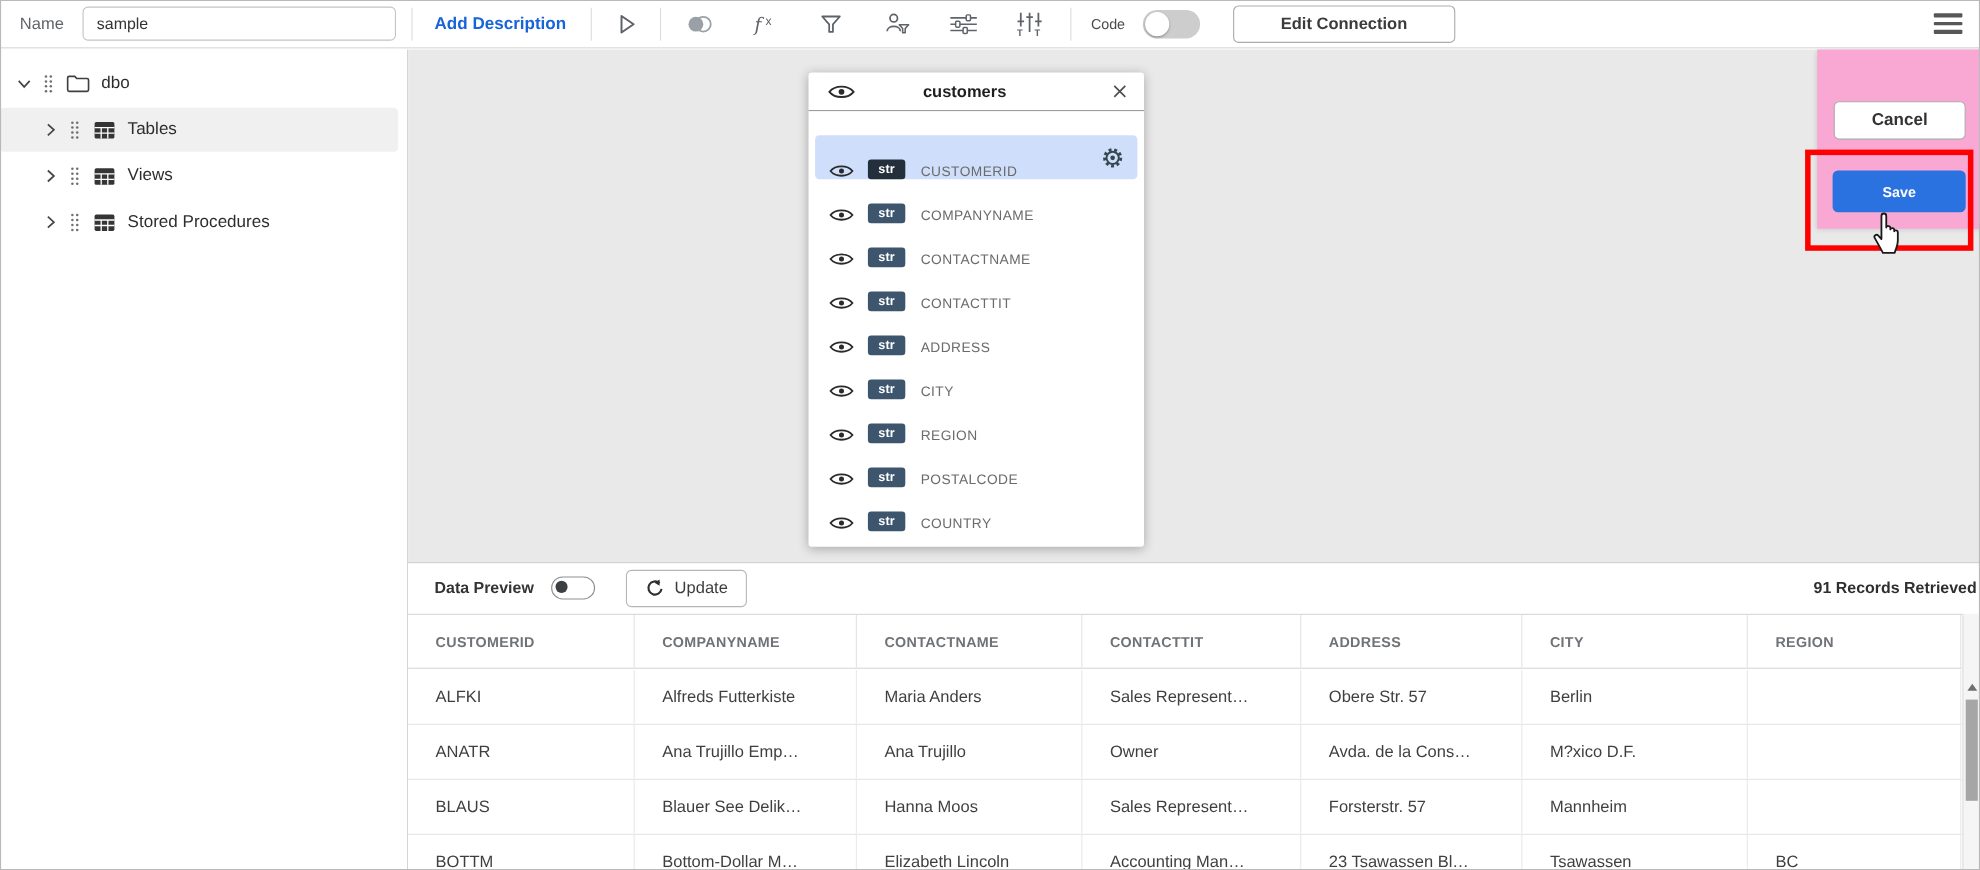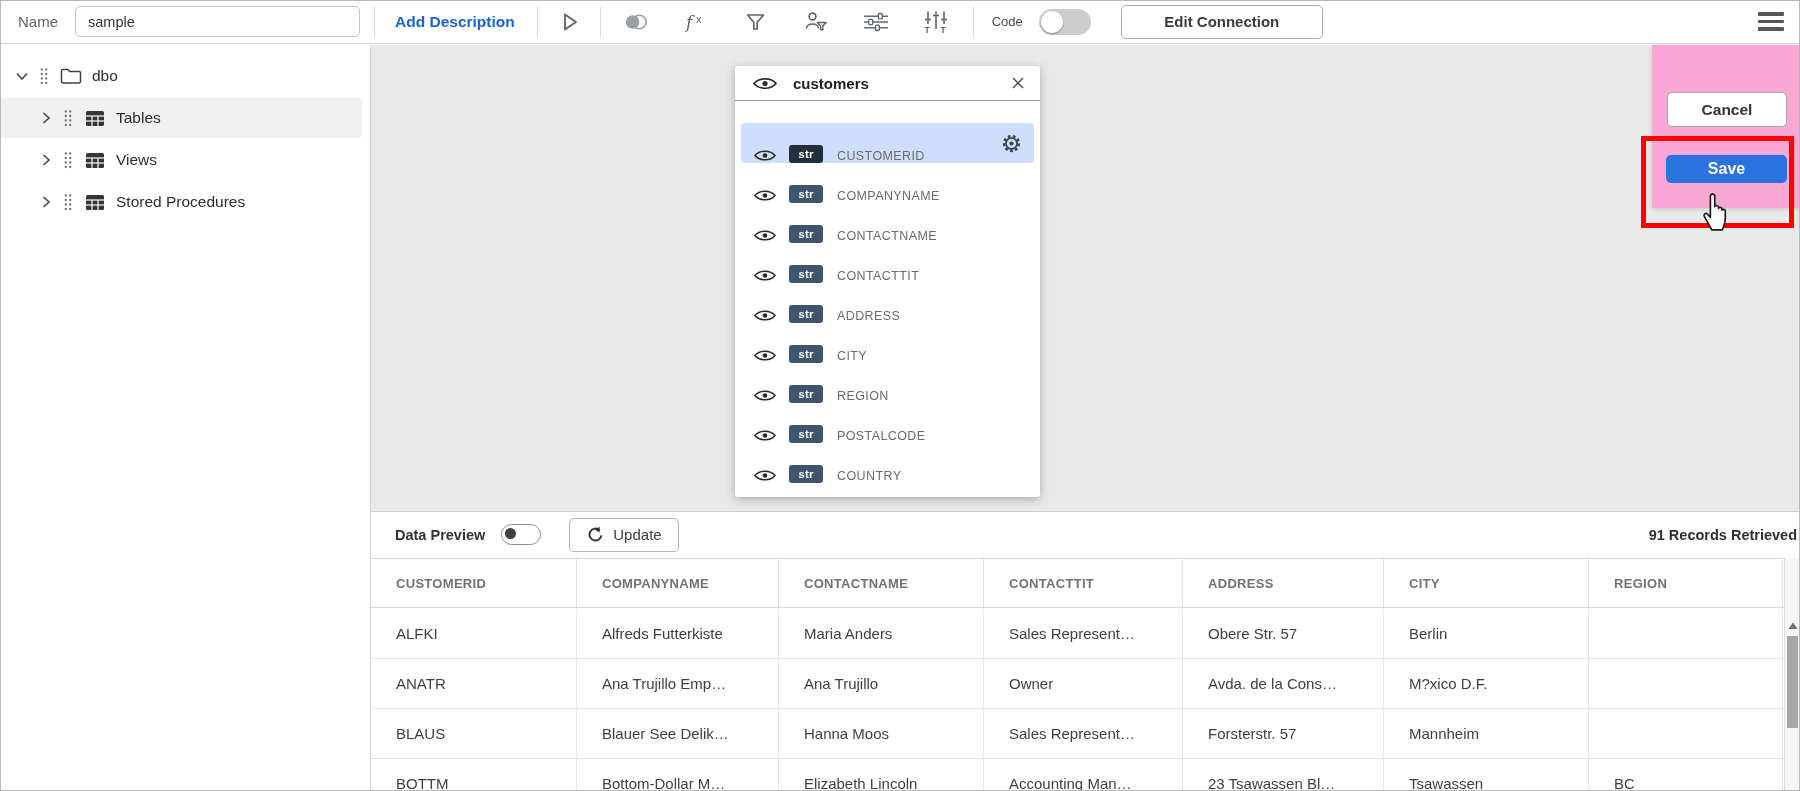--- a/index.html
+++ b/index.html
@@ -39,41 +39,41 @@
   .c2{width:12px;margin-right:10px;}
   .c3{width:22px;margin-right:10px;}
   .tlabel{font-size:15.5px;color:#2d2d2d;}
 
   
   .canvas{position:absolute;left:371px;top:45px;right:0;height:466px;background:#e9e9e9;}
 
   
   .popup{position:absolute;left:735px;top:66px;width:305px;height:431px;background:#fff;z-index:3;
          border-radius:3px;box-shadow:0 2px 10px rgba(0,0,0,.28);box-sizing:border-box;}
-  .pophead{height:34px;display:flex;align-items:center;padding:0 14px 0 17px;border-bottom:1px solid #9c9c9c;}
+  .pophead{height:34px;display:flex;align-items:center;padding:0 14px 0 17px;border-bottom:1px solid #9c9c9c;gap:46px;}
   .poptitle{margin-left:15px;font-size:15px;font-weight:700;color:#1f1f1f;}
   .popclose{margin-left:auto;cursor:pointer;display:flex;}
   .fields{padding-top:22px;}
   .frow{height:40px;display:flex;align-items:flex-end;padding-left:12px;margin:0 6px;position:relative;cursor:pointer;}
   .frow.sel{background:#cfdffb;border-radius:4px;}
   .feye{width:24px;display:flex;margin-right:12px;}
   .fbadge{min-width:22px;text-align:center;background:#3d566e;color:#fff;font-size:11.5px;font-weight:700;
           padding:3px 6px;border-radius:3px;letter-spacing:.2px;}
   .frow.sel .fbadge{background:#232f3b;}
   .fname{margin-left:14px;font-size:12.5px;color:#6b6b6b;letter-spacing:.4px;}
   .fgear{position:absolute;right:12px;top:10px;cursor:pointer;}
 
   
   .rpanel{position:absolute;left:1652px;top:45px;width:148px;height:163px;background:#f9a8d4;z-index:2;
           box-shadow:0 1px 5px rgba(0,0,0,.15);padding-left:29px;}
   .cancelbtn{position:absolute;left:15px;top:47px;width:120px;height:35px;background:#fff;border:1px solid #ababab;
              border-radius:5px;font-size:15.5px;font-weight:600;color:#333;display:flex;align-items:center;
              justify-content:center;cursor:pointer;font-family:inherit;}
-  .savebtn{position:absolute;left:14px;top:110px;width:121px;height:28px;background:#2a72e0;border:none;
-           border-radius:5px;font-size:16px;font-weight:700;color:#fff;display:flex;align-items:center;
+  .savebtn{position:absolute;left:14px;top:110px;width:121px;height:38px;background:#2a72e0;border:none;
+           border-radius:5px;font-size:13px;font-weight:700;color:#fff;display:flex;align-items:center;
            justify-content:center;cursor:pointer;font-family:inherit;text-align:center;}
   .redbox{position:absolute;left:1641px;top:136px;width:153px;height:92px;border:5px solid #fe0000;
           box-sizing:border-box;z-index:4;pointer-events:none;}
   .cursor{position:absolute;left:1698px;top:186px;z-index:5;pointer-events:none;}
 
   
   .preview{position:absolute;left:371px;top:511px;right:0;bottom:0;background:#fff;border-top:1px solid #cfcfcf;box-sizing:border-box;}
   .pbar{height:45px;display:flex;align-items:center;padding:0 3px 0 24px;}
   .pblabel{font-size:14.5px;font-weight:700;color:#333;}
   .ptoggle{margin-left:16px;width:38px;height:19px;border:1.5px solid #8f8f8f;border-radius:11px;background:#fff;

